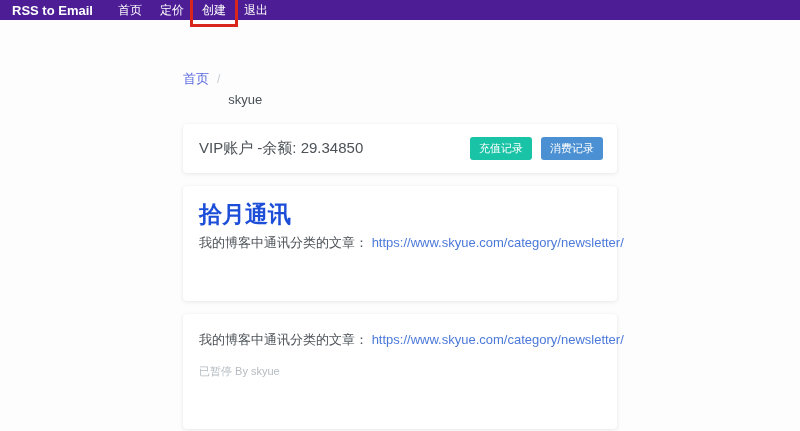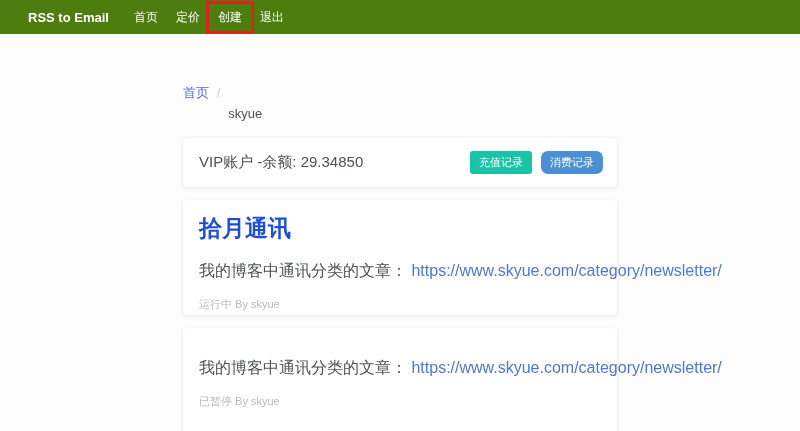--- a/index.html
+++ b/index.html
@@ -5,25 +5,25 @@
   * { margin: 0; padding: 0; box-sizing: border-box; }
   html, body { width: 800px; height: 431px; }
   body {
     background: #fdfdfd;
     font-family: "Liberation Sans", "DejaVu Sans", sans-serif;
     overflow: hidden;
   }
 
   
   .navbar {
-    height: 34px;
-    background: #4d7c0f;
+    height: 20px;
+    background: #4c1d95;
     display: flex;
     align-items: center;
-    padding: 0 28px;
+    padding: 0 12px;
   }
   .brand {
     color: #ffffff;
     font-weight: bold;
     font-size: 13px;
     margin-right: 16px;
     cursor: pointer;
     white-space: nowrap;
   }
   .nav-item {
@@ -80,38 +80,38 @@
     font-size: 11px;
     color: #ffffff;
     border: none;
     border-radius: 3px;
     padding: 4px 9px;
     cursor: pointer;
     font-family: inherit;
     line-height: 1.3;
   }
   .btn-recharge { background: #19c3a5; }
-  .btn-expense  { background: #4a90d2; border-radius: 7px; }
+  .btn-expense  { background: #4a90d2; }
 
   
   .task-card {
     margin-top: 13px;
     height: 115px;
     padding: 13px 16px 16px 16px;
   }
   .task-title {
     font-size: 23px;
     font-weight: bold;
     color: #1d4ed8;
     line-height: 1.35;
     cursor: pointer;
   }
   .task-desc {
-    margin-top: 16px;
-    font-size: 16px;
+    margin-top: 4px;
+    font-size: 13px;
     color: #4c5258;
     line-height: 1.4;
     white-space: nowrap;
   }
   .task-desc a {
     color: #4b79d9;
     text-decoration: none;
     cursor: pointer;
   }
   .task-status {
@@ -146,21 +146,20 @@
       <button class="btn btn-expense">消费记录</button>
     </span>
   </div>
 
   <div class="card task-card">
     <div class="task-title">拾月通讯</div>
     <div class="task-desc">
       <span>我的博客中通讯分类的文章：</span>
       <a>https://www.skyue.com/category/newsletter/</a>
     </div>
-    <div class="task-status">运行中 By skyue</div>
   </div>
 
   <div class="card task-card">
     <div class="task-desc">
       <span>我的博客中通讯分类的文章：</span>
       <a>https://www.skyue.com/category/newsletter/</a>
     </div>
     <div class="task-status">已暂停 By skyue</div>
   </div>
 

